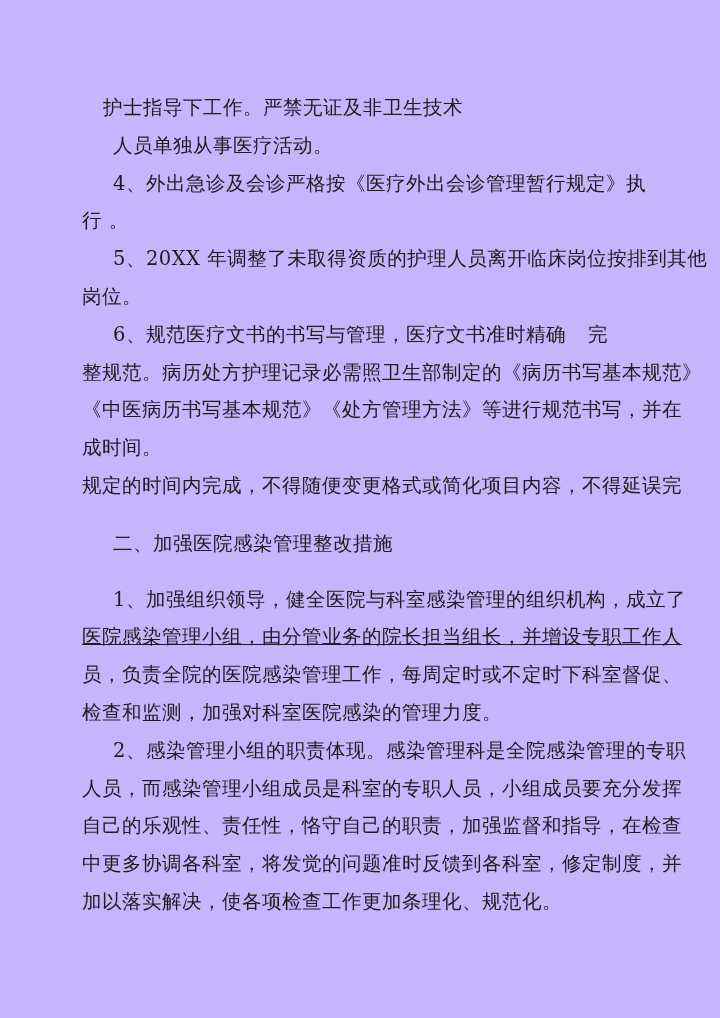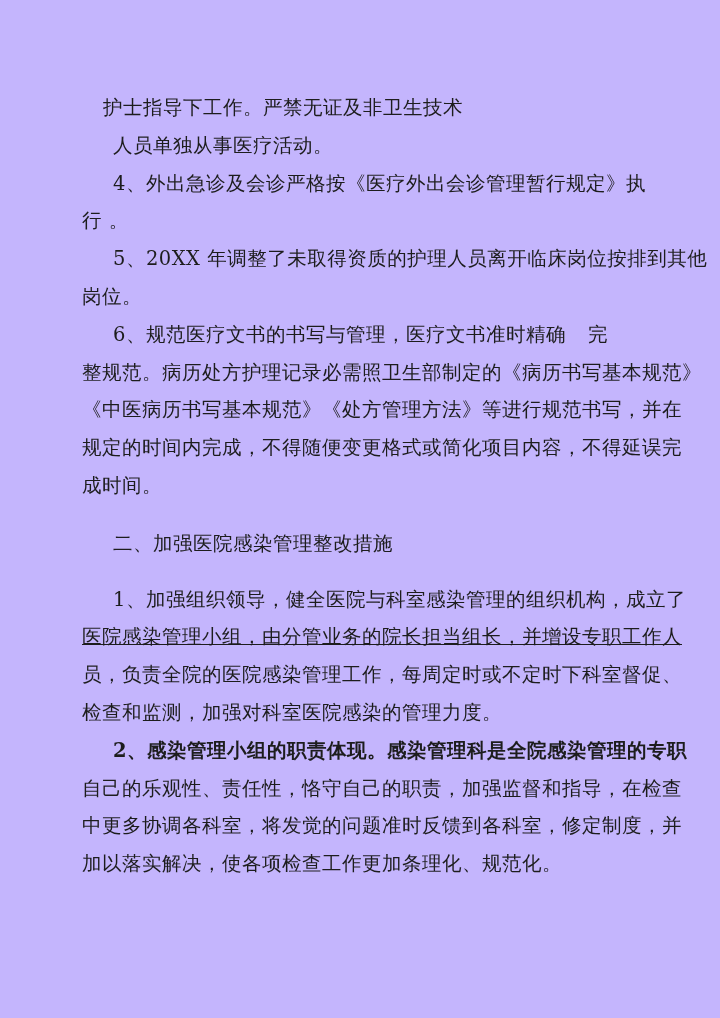--- a/index.html
+++ b/index.html
@@ -46,25 +46,26 @@
   <div class="doc-body" style="color: rgb(29, 29, 29);">
       <div class="line" style="padding-left: 21px;"><span>护士指导下工作。严禁无证及非卫生技术</span></div>
       <div class="line" style="padding-left: 31px;"><span>人员单独从事医疗活动。</span></div>
       <div class="line" style="padding-left: 31px;"><span>4、外出急诊及会诊严格按《医疗外出会诊管理暂行规定》执</span></div>
       <div class="line" style="padding-left: 0px;"><span>行 。</span></div>
       <div class="line" style="padding-left: 31px;"><span>5、20XX 年调整了未取得资质的护理人员离开临床岗位按排到其他</span></div>
       <div class="line" style="padding-left: 0px;"><span>岗位。</span></div>
       <div class="line justify" style="padding-left: 31px;"><span>6、规范医疗文书的书写与管理，医疗文书准时精确</span><span class="right-seg">完</span></div>
       <div class="line" style="padding-left: 0px;"><span>整规范。病历处方护理记录必需照卫生部制定的《病历书写基本规范》</span></div>
       <div class="line" style="padding-left: 0px;"><span>《中医病历书写基本规范》《处方管理方法》等进行规范书写，并在</span></div>
+      <div class="line" style="padding-left: 0px;"><span>成时间。</span></div>
       <div class="line" style="padding-left: 0px;"><span>规定的时间内完成，不得随便变更格式或简化项目内容，不得延误完</span></div>
-      <div class="line" style="padding-left: 0px;"><span>成时间。</span></div>
       <div class="line" style="padding-left: 31px; margin-top: 20px;"><span>二、加强医院感染管理整改措施</span></div>
       <div class="line" style="padding-left: 31px; margin-top: 18px;"><span>1、加强组织领导，健全医院与科室感染管理的组织机构，成立了</span></div>
       <div class="line" style="padding-left: 0px; text-decoration: underline;"><span>医院感染管理小组，由分管业务的院长担当组长，并增设专职工作人</span></div>
       <div class="line" style="padding-left: 0px;"><span>员，负责全院的医院感染管理工作，每周定时或不定时下科室督促、</span></div>
       <div class="line" style="padding-left: 0px;"><span>检查和监测，加强对科室医院感染的管理力度。</span></div>
-      <div class="line" style="padding-left: 31px; font-weight: bold;"><span>2、感染管理小组的职责体现。感染管理科是全院感染管理的专职</span></div>
+      <div class="line" style="padding-left: 31px;"><span>2、感染管理小组的职责体现。感染管理科是全院感染管理的专职</span></div>
+      <div class="line" style="padding-left: 0px;"><span>人员，而感染管理小组成员是科室的专职人员，小组成员要充分发挥</span></div>
       <div class="line" style="padding-left: 0px;"><span>自己的乐观性、责任性，恪守自己的职责，加强监督和指导，在检查</span></div>
       <div class="line" style="padding-left: 0px;"><span>中更多协调各科室，将发觉的问题准时反馈到各科室，修定制度，并</span></div>
       <div class="line" style="padding-left: 0px;"><span>加以落实解决，使各项检查工作更加条理化、规范化。</span></div>
     </div>
 </div>
 
 </body></html>

